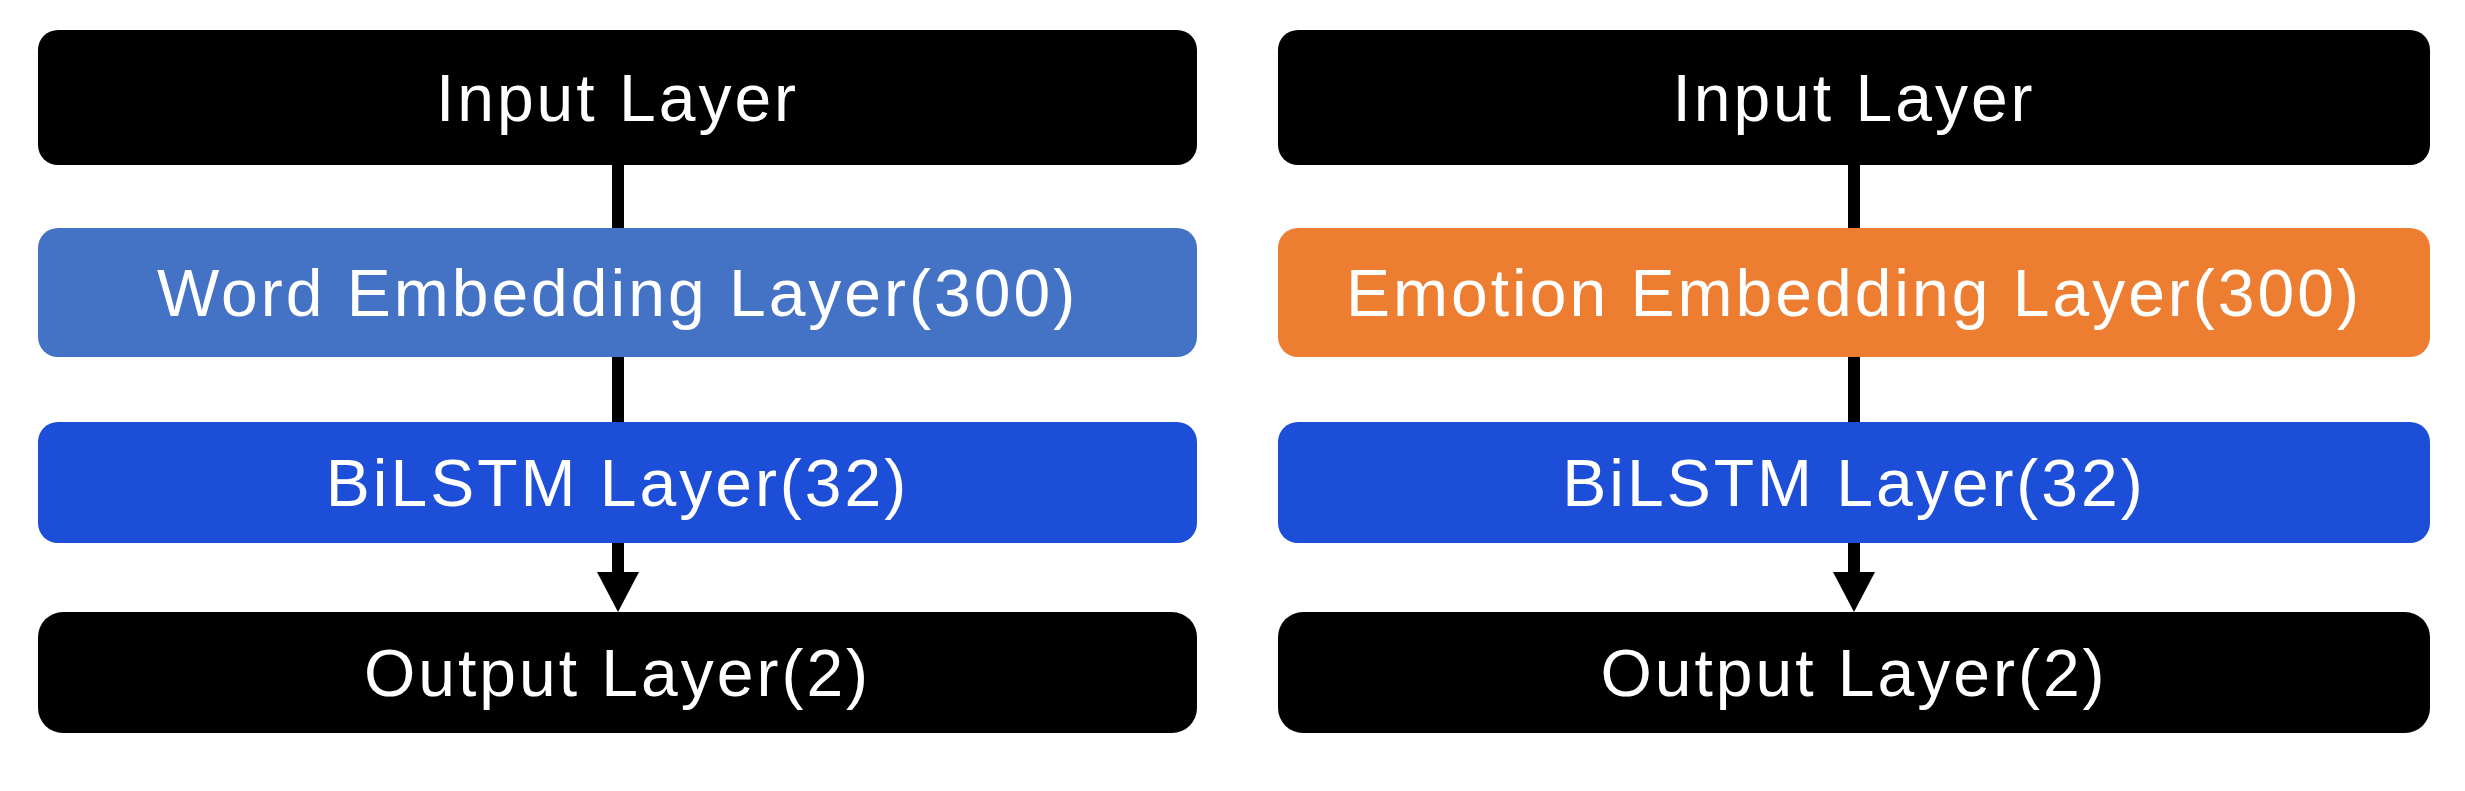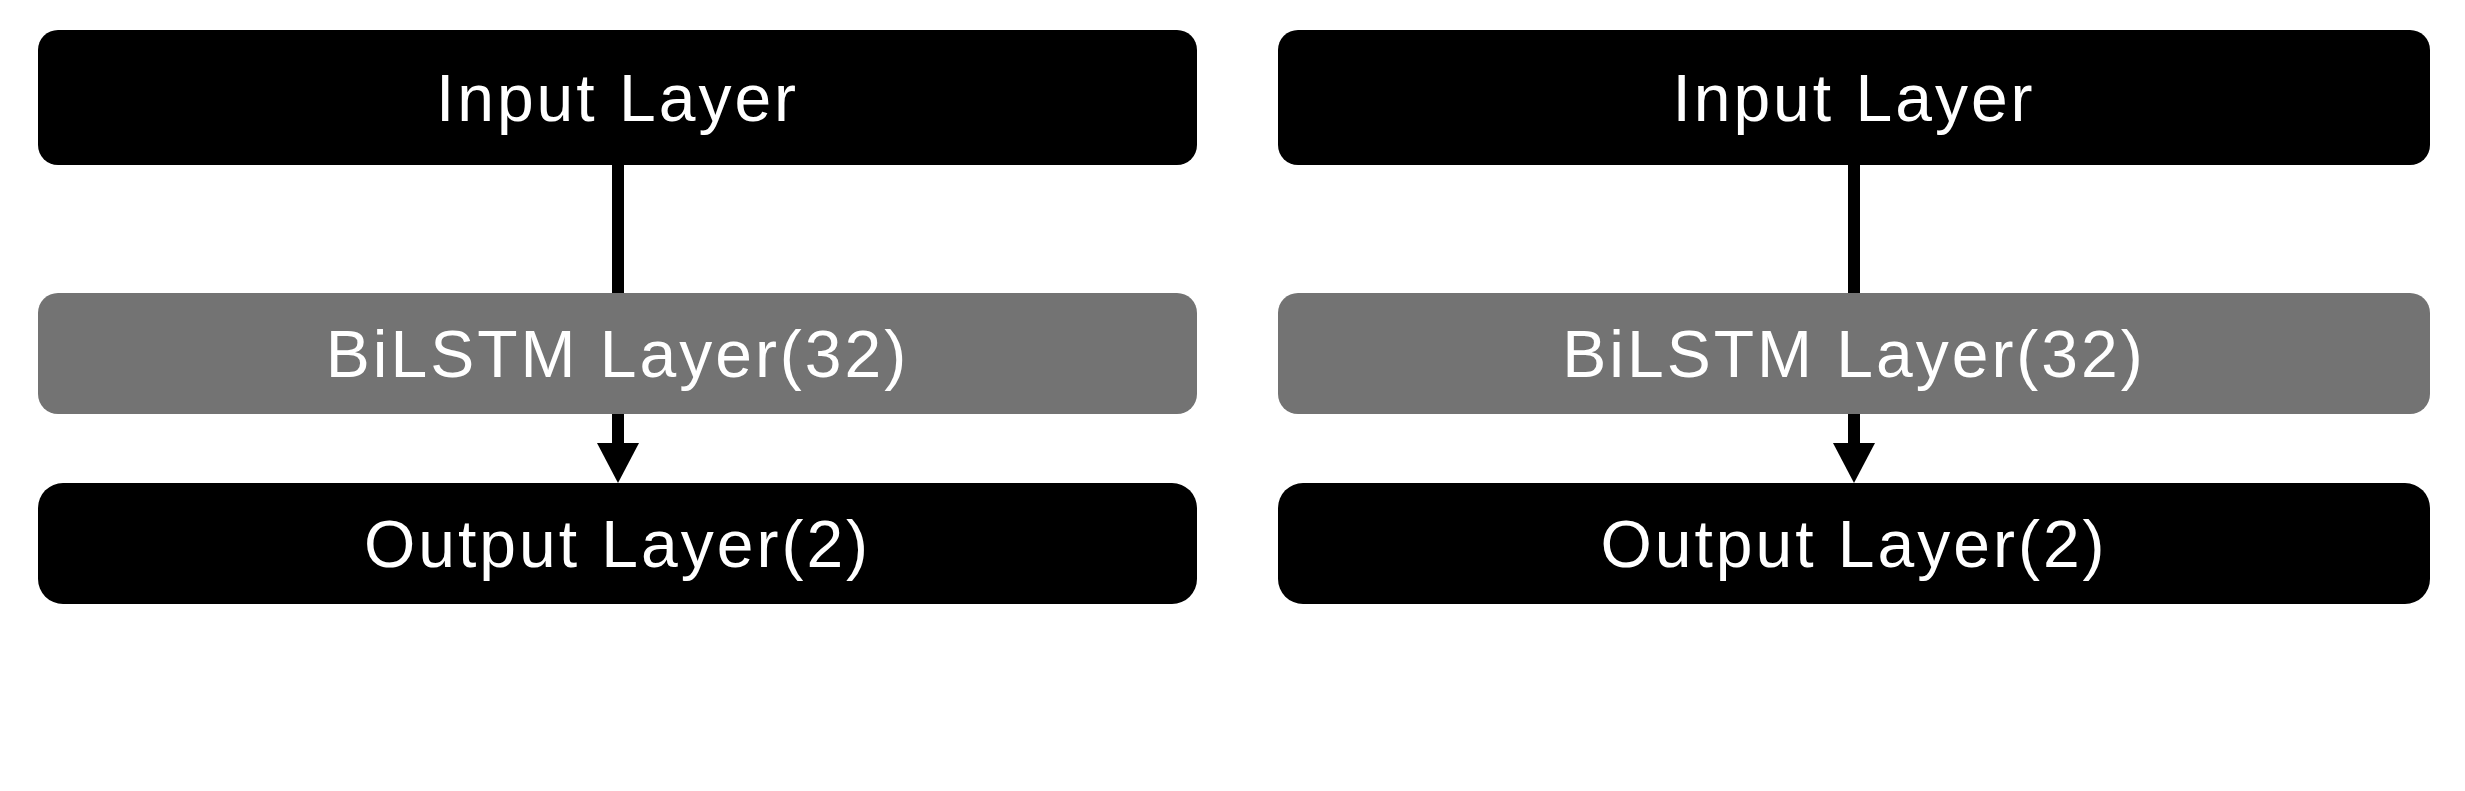--- a/index.html
+++ b/index.html
@@ -39,21 +39,21 @@
     text-align: center;
   }
   .r1 { height: 135px; }
   .r2 { height: 129px; }
   .r3 { height: 121px; }
   .r4 { height: 121px; border-radius: 25px; }
 
   .node-black  { background: #000000; align-items: center; }
   .node-blue   { background: #4472C4; }
   .node-orange { background: #ED7D31; }
-  .node-gray   { background: #737373; }
+  .node-gray   { background: #1d4ed8; }
 
   .connector {
     display: flex;
     flex-direction: column;
     align-items: center;
     justify-content: flex-start;
   }
   .c1 { height: 63px; }
   .c2 { height: 65px; }
   .c3 { height: 69px; }
@@ -82,20 +82,23 @@
 
   <section class="column col-left">
     <div class="node node-black r1">
       <span>Input Layer</span>
     </div>
 
     <div class="connector plain c1">
       <div class="shaft"></div>
     </div>
 
+    <div class="node node-blue r2">
+      <span>Word Embedding Layer(300)</span>
+    </div>
 
     <div class="connector plain c2">
       <div class="shaft"></div>
     </div>
 
     <div class="node node-gray r3">
       <span>BiLSTM Layer(32)</span>
     </div>
 
     <div class="connector arrow c3">
@@ -110,20 +113,23 @@
 
   <section class="column col-right">
     <div class="node node-black r1">
       <span>Input Layer</span>
     </div>
 
     <div class="connector plain c1">
       <div class="shaft"></div>
     </div>
 
+    <div class="node node-orange r2">
+      <span>Emotion Embedding Layer(300)</span>
+    </div>
 
     <div class="connector plain c2">
       <div class="shaft"></div>
     </div>
 
     <div class="node node-gray r3">
       <span>BiLSTM Layer(32)</span>
     </div>
 
     <div class="connector arrow c3">

